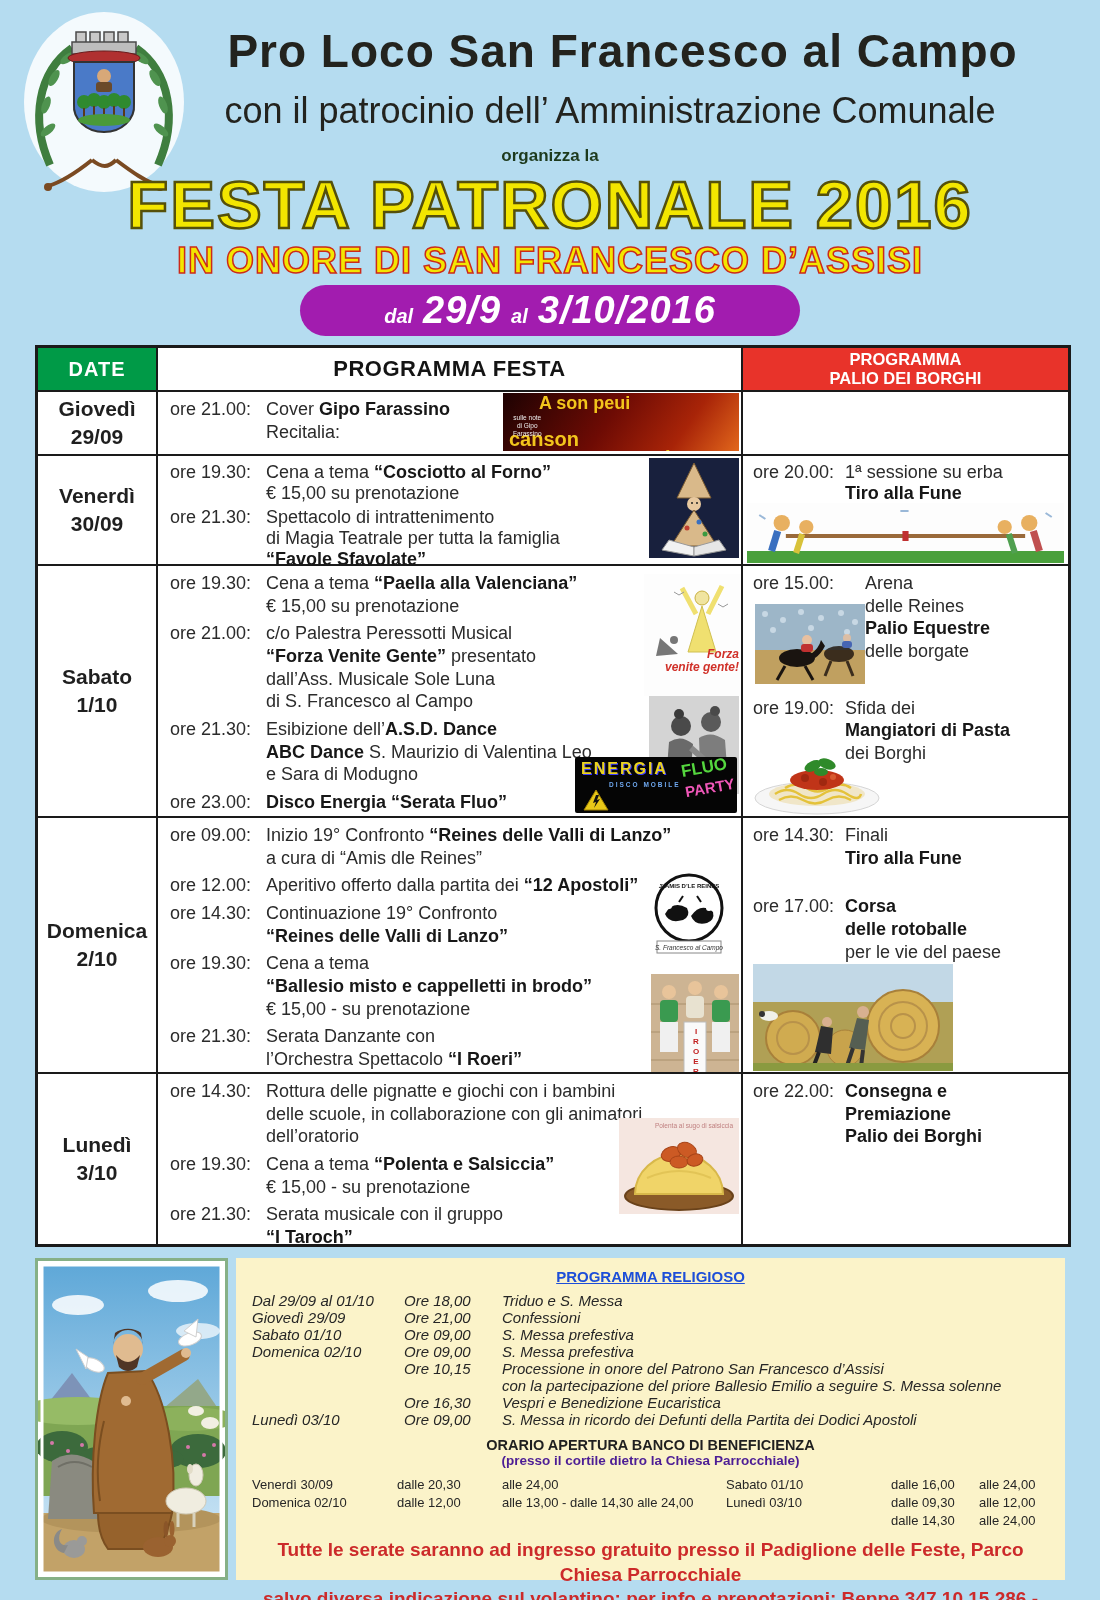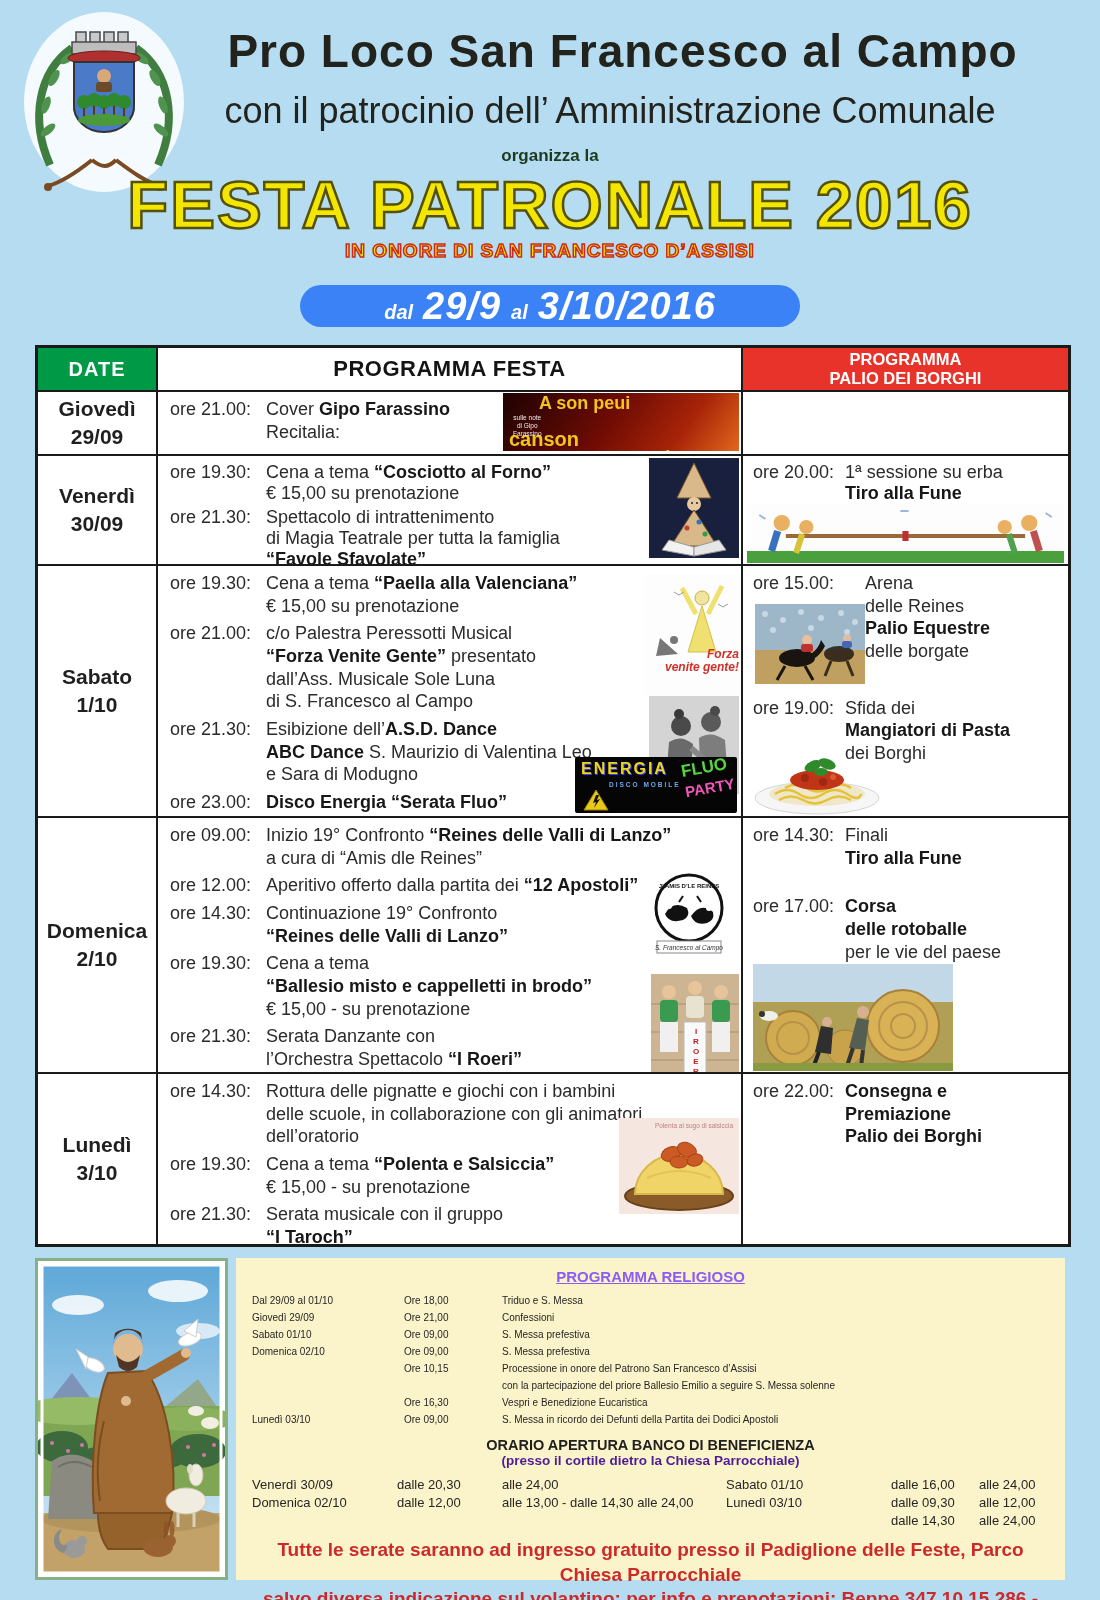--- a/index.html
+++ b/index.html
@@ -11,24 +11,24 @@
   .hdr-org{position:absolute;left:165px;right:20px;top:24px;text-align:center;
     font-size:46px;font-weight:bold;color:#23231e;letter-spacing:1px;}
   .hdr-pat{position:absolute;left:130px;right:10px;top:90px;text-align:center;
     font-size:36px;font-weight:500;color:#23231e;}
   .hdr-organizza{position:absolute;left:0;right:0;top:146px;text-align:center;
     font-size:17px;font-weight:bold;color:#1d3a1d;}
   .hdr-title{position:absolute;left:0;right:0;top:166px;text-align:center;
     font-size:67px;font-weight:bold;letter-spacing:2px;color:#f3e600;
     -webkit-text-stroke:2.5px #55500a;}
   .hdr-sub{position:absolute;left:0;right:0;top:240px;text-align:center;
-    font-size:19px;font-weight:bold;letter-spacing:1px;color:#f3e600;
+    font-size:36px;font-weight:bold;letter-spacing:1px;color:#f3e600;
     -webkit-text-stroke:1.5px #cc2a1a;}
-  .pill{position:absolute;left:300px;top:285px;width:500px;height:42px;border-radius:27px;
-    background:#3b82f6;display:flex;align-items:center;justify-content:center;gap:10px;
+  .pill{position:absolute;left:300px;top:285px;width:500px;height:51px;border-radius:27px;
+    background:#a21caf;display:flex;align-items:center;justify-content:center;gap:10px;
     color:#fff;font-style:italic;font-weight:bold;}
   .p-small{font-size:20px;padding-top:12px;}
   .p-big{font-size:38px;letter-spacing:1px;}
 
   
   .ptable{position:absolute;left:35px;top:345px;width:1030px;border:3px solid #1a1a1a;background:#fff;}
   .thead,.trow{display:grid;grid-template-columns:120px 585px 1fr;}
   .thead{height:42px;}
   .th{display:flex;align-items:center;justify-content:center;font-weight:bold;text-align:center;}
   .th-date{background:#009a47;color:#fff;font-size:20px;letter-spacing:1px;border-right:2px solid #1a1a1a;}
@@ -88,22 +88,22 @@
   .en1{top:3px;left:6px;font-size:16px;color:#ecd41e;letter-spacing:2px;text-shadow:1px 1px 0 #3a3aff;}
   .en2{top:24px;left:34px;font-size:6.5px;color:#6fa8ef;letter-spacing:2px;}
   .en3{top:1px;right:10px;font-size:17px;color:#54d63e;transform:rotate(-10deg);}
   .en4{top:22px;right:2px;font-size:15px;color:#ef57b8;transform:rotate(-10deg);}
 
   
   .stfrancis{position:absolute;left:35px;top:1258px;width:193px;height:322px;
     border:3px solid #86b086;background:#cfe4f2;box-sizing:border-box;}
   .ybox{position:absolute;left:236px;top:1258px;width:829px;height:322px;background:#fbf3c9;
     box-sizing:border-box;padding:10px 16px 6px;color:#262626;}
-  .ybox-title{text-align:center;font-size:15px;font-weight:bold;text-decoration:underline;margin-bottom:7px;color:#8b5cf6;}
-  .rel-row{display:flex;font-size:10px;line-height:17px;}
+  .ybox-title{text-align:center;font-size:15px;font-weight:bold;text-decoration:underline;margin-bottom:7px;color:#1d4ed8;}
+  .rel-row{display:flex;font-size:15px;line-height:17px;font-style:italic;}
   .rel-d{flex:0 0 152px;}
   .rel-t{flex:0 0 98px;}
   .rel-x{flex:1;}
   .banco-title{text-align:center;font-size:14.5px;font-weight:bold;margin-top:9px;color:#1f1f1f;}
   .banco-sub{text-align:center;font-size:13.5px;font-weight:bold;margin-bottom:8px;color:#4c1d95;}
   .banco-row{display:flex;font-size:13px;line-height:18px;}
   .bc1{flex:0 0 145px;} .bc2{flex:0 0 105px;} .bc3{flex:0 0 224px;}
   .bc4{flex:0 0 165px;} .bc5{flex:0 0 88px;} .bc6{flex:1;}
   .red-note{margin-top:8px;text-align:center;color:#cc2a2a;font-weight:bold;font-size:19px;line-height:1.3;}
 </style>

